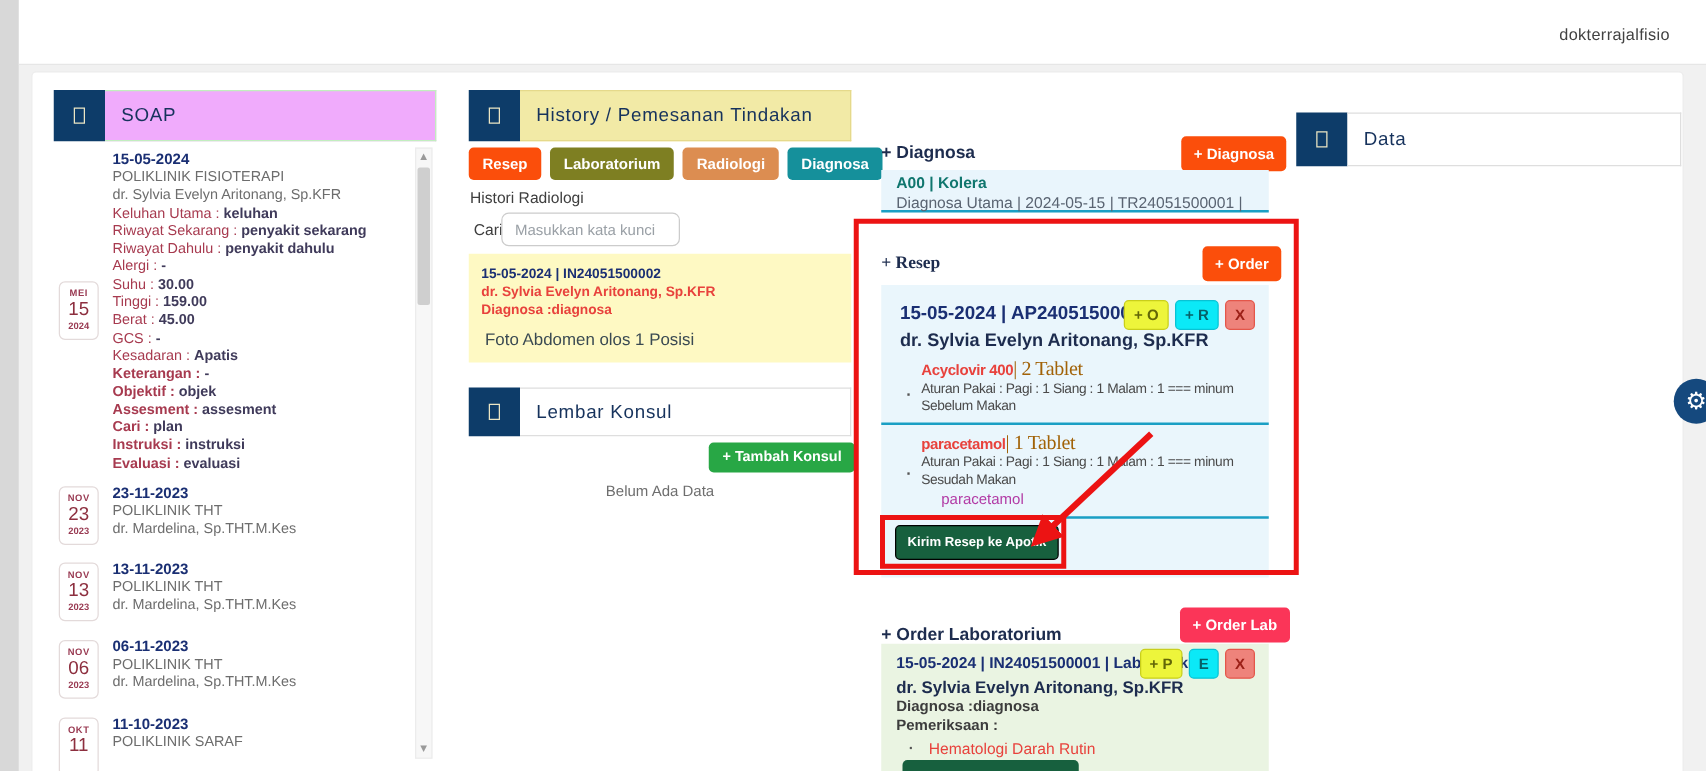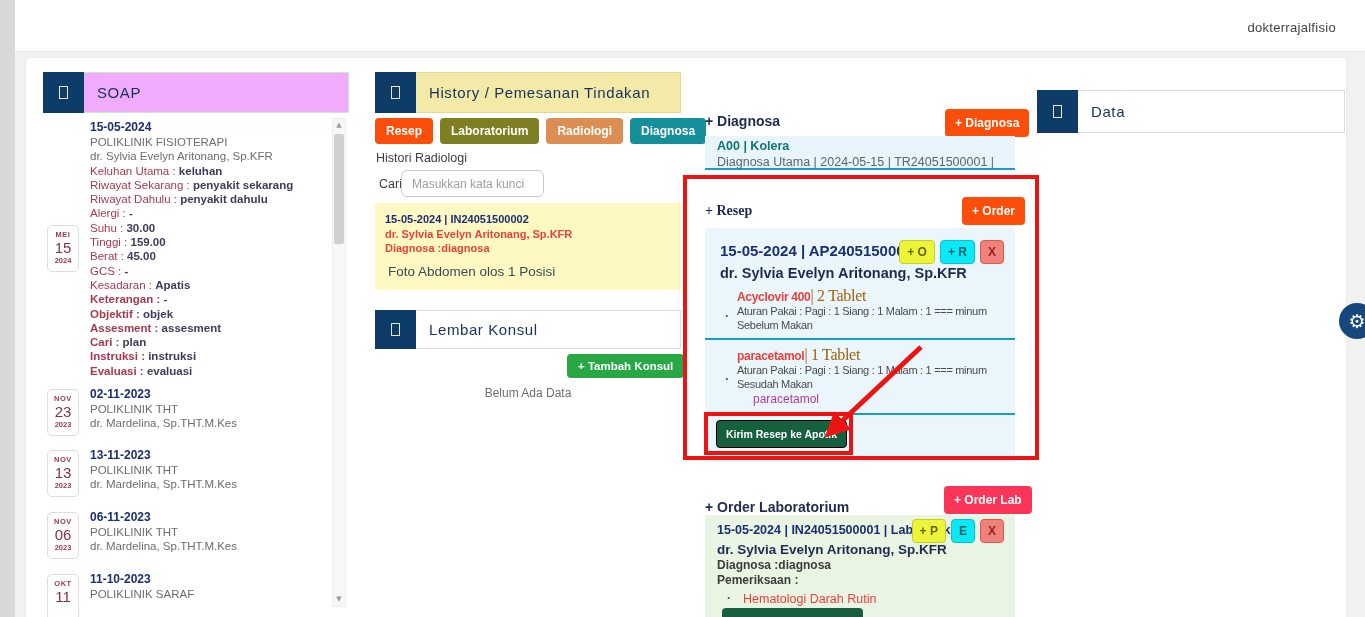--- a/index.html
+++ b/index.html
@@ -186,21 +186,21 @@
       <div class="fline strong"><span class="flabel">Instruksi : </span><span class="fvalue">instruksi</span></div>
       <div class="fline strong"><span class="flabel">Evaluasi : </span><span class="fvalue">evaluasi</span></div>
     </div>
     <div class="dbadge" style="top:112px">
       <div class="bm">MEI</div>
       <div class="bd">15</div>
       <div class="by">2024</div>
     </div>
 
     <div class="soap-entry" style="top:273px">
-      <div class="s-date">02-11-2023</div>
+      <div class="s-date">23-11-2023</div>
       <div class="s-gray">POLIKLINIK THT</div>
       <div class="s-gray">dr. Mardelina, Sp.THT.M.Kes</div>
     </div>
     <div class="dbadge" style="top:276px">
       <div class="bm">NOV</div>
       <div class="bd">23</div>
       <div class="by">2023</div>
     </div>
 
     <div class="soap-entry" style="top:334px">

